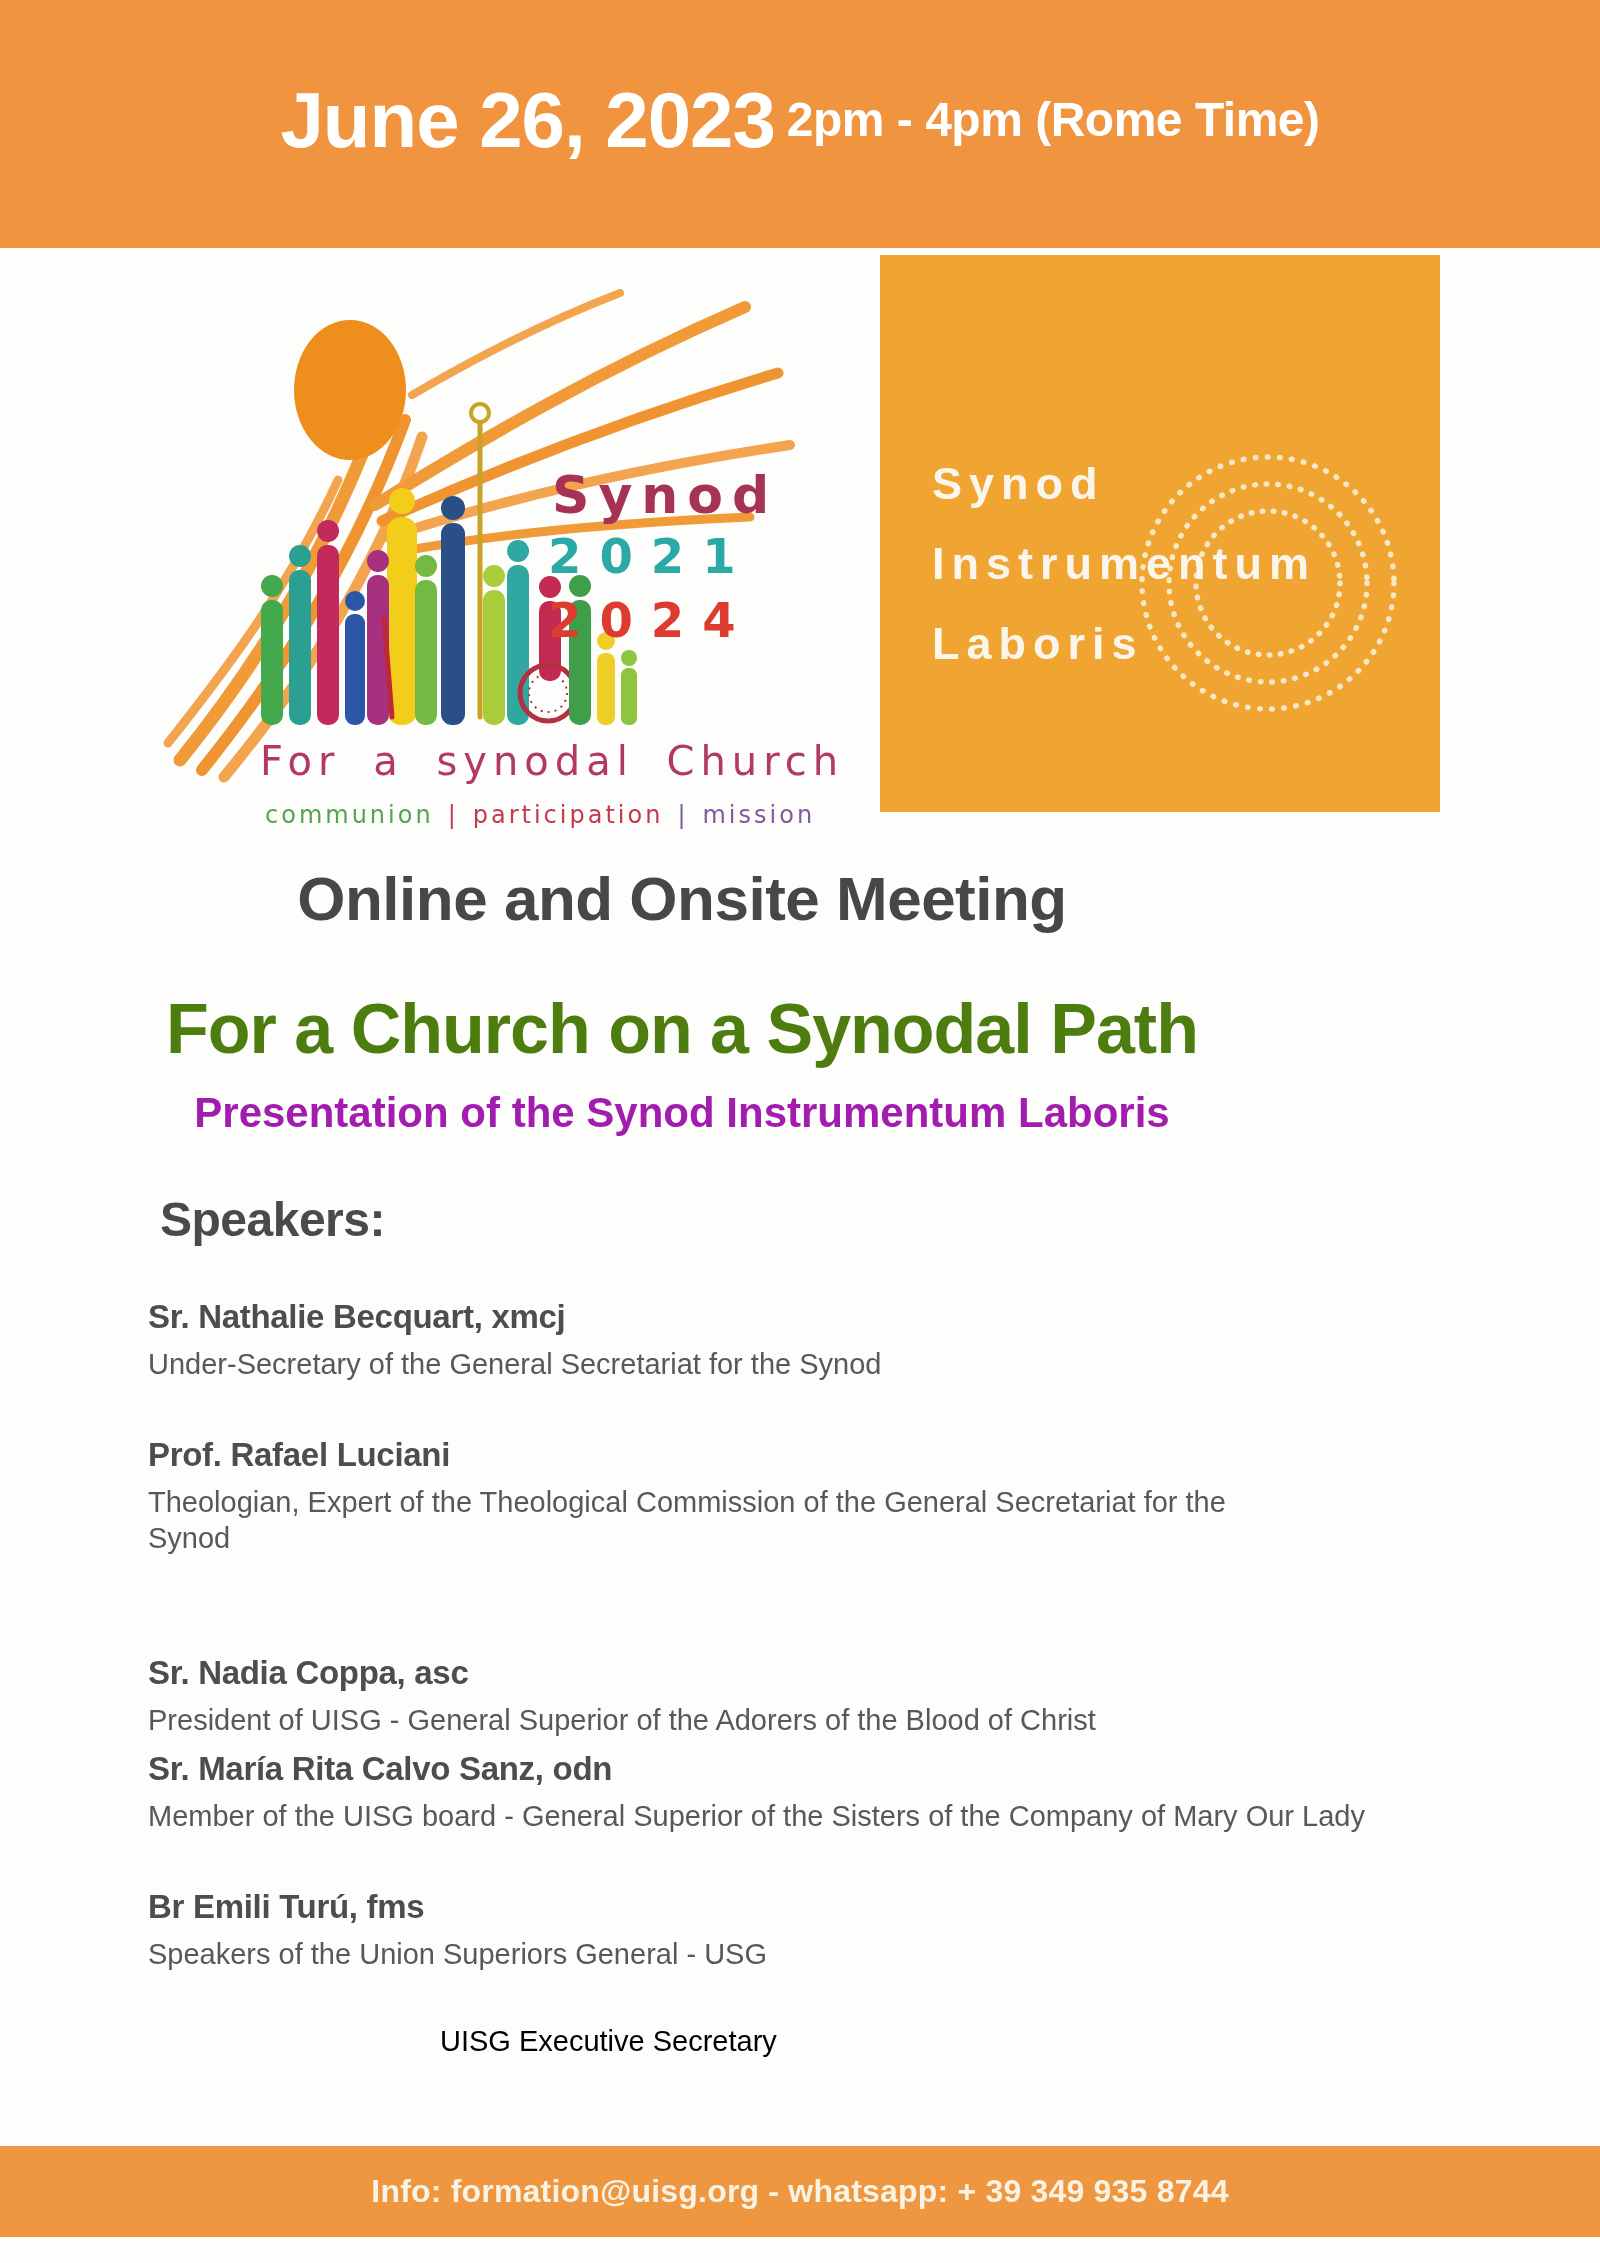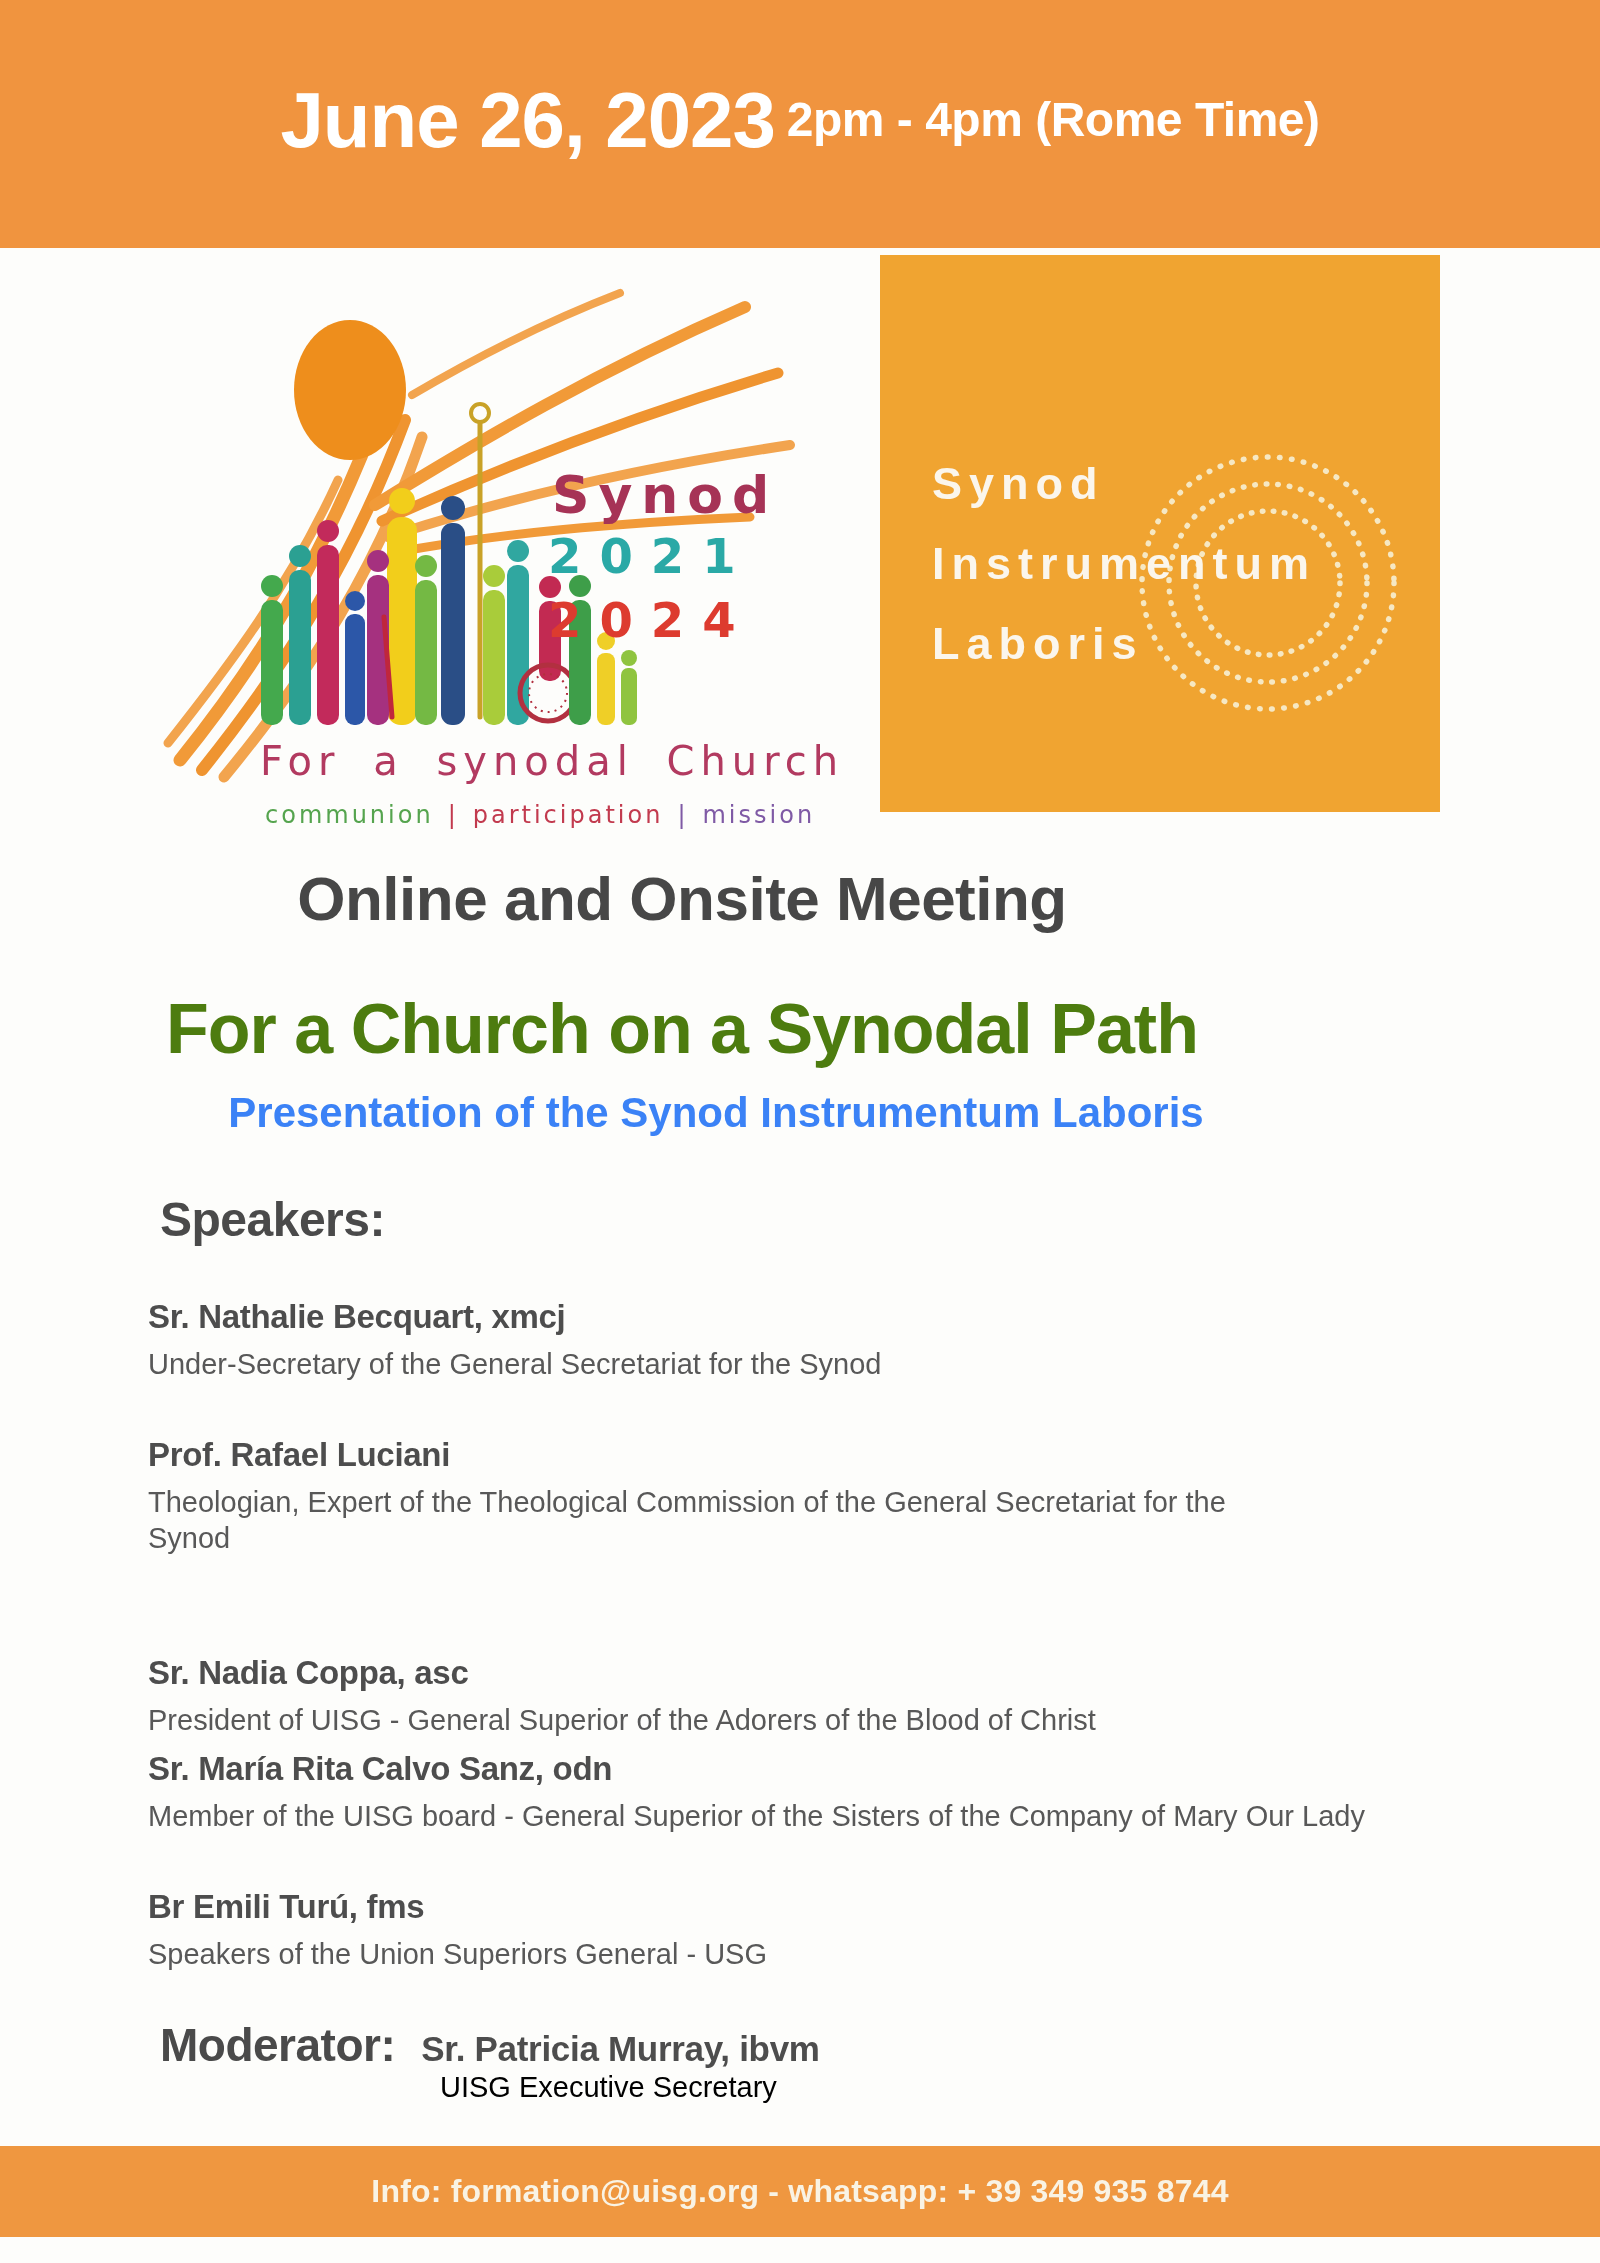--- a/index.html
+++ b/index.html
@@ -28,21 +28,21 @@
     position:absolute;left:52px;line-height:1;color:#FBF6EC;font-weight:bold;
     font-size:45px;letter-spacing:7px;
   }
   .il-line.l1{top:206px;}
   .il-line.l2{top:286px;}
   .il-line.l3{top:366px;}
   
   .center-head{position:absolute;left:0;width:1364px;text-align:center;line-height:1;}
   .meeting-title{top:868px;font-size:62px;font-weight:bold;color:#474747;letter-spacing:-0.5px;}
   .event-title{top:994px;font-size:70px;font-weight:bold;color:#4d7c0f;letter-spacing:-1px;}
-  .event-subtitle{top:1092px;font-size:42px;font-weight:bold;color:#3b82f6;margin-left:34px;}
+  .event-subtitle{top:1092px;font-size:42px;font-weight:bold;color:#a21caf;}
   
   .speakers-heading{
     position:absolute;left:160px;top:1196px;font-size:48px;font-weight:bold;
     color:#4A4A4A;line-height:1;letter-spacing:-0.5px;
   }
   .speaker{position:absolute;left:148px;width:1290px;}
   .speaker .name{font-size:33px;font-weight:bold;color:#4D4D4D;line-height:1;letter-spacing:-0.3px;}
   .speaker .role{font-size:29px;color:#585858;margin-top:13px;line-height:36px;}
   .s1{top:1300px;} .s2{top:1438px;} .s3{top:1612px;margin-top:44px;} .s4{top:1752px;} .s5{top:1890px;}
   
@@ -172,24 +172,20 @@
     <div class="name">Sr. María Rita Calvo Sanz, odn</div>
     <div class="role">Member of the UISG board - General Superior of the Sisters of the Company of Mary Our Lady</div>
   </div>
 
   <div class="speaker s5">
     <div class="name">Br Emili Turú, fms</div>
     <div class="role">Speakers of the Union Superiors General - USG</div>
   </div>
 
   <div class="moderator">
-    <div class="row">
-      <span class="label">Moderator:</span>
-      <span class="name">Sr. Patricia Murray, ibvm</span>
-    </div>
     <div class="role">UISG Executive Secretary</div>
   </div>
 
   <div class="footer">
     <div class="contact">Info: formation@uisg.org - whatsapp: + 39 349 935 8744</div>
   </div>
 
 </div>
 
 </body></html>

